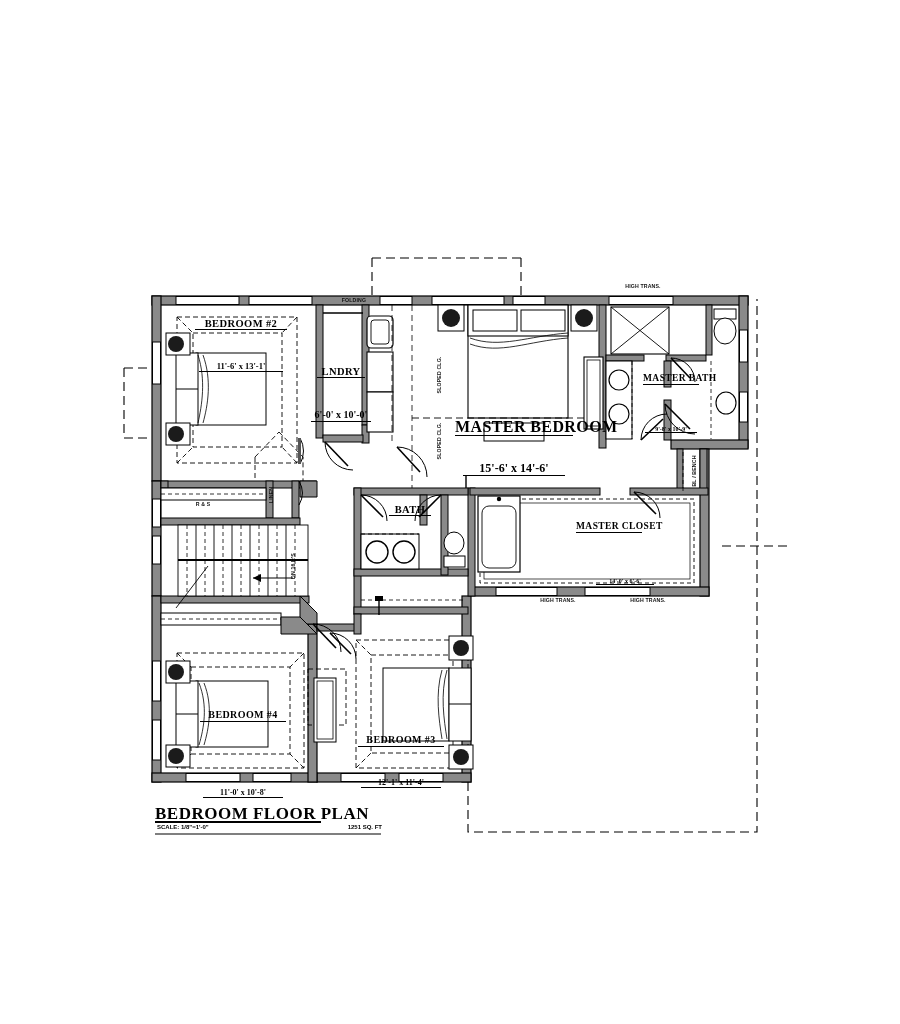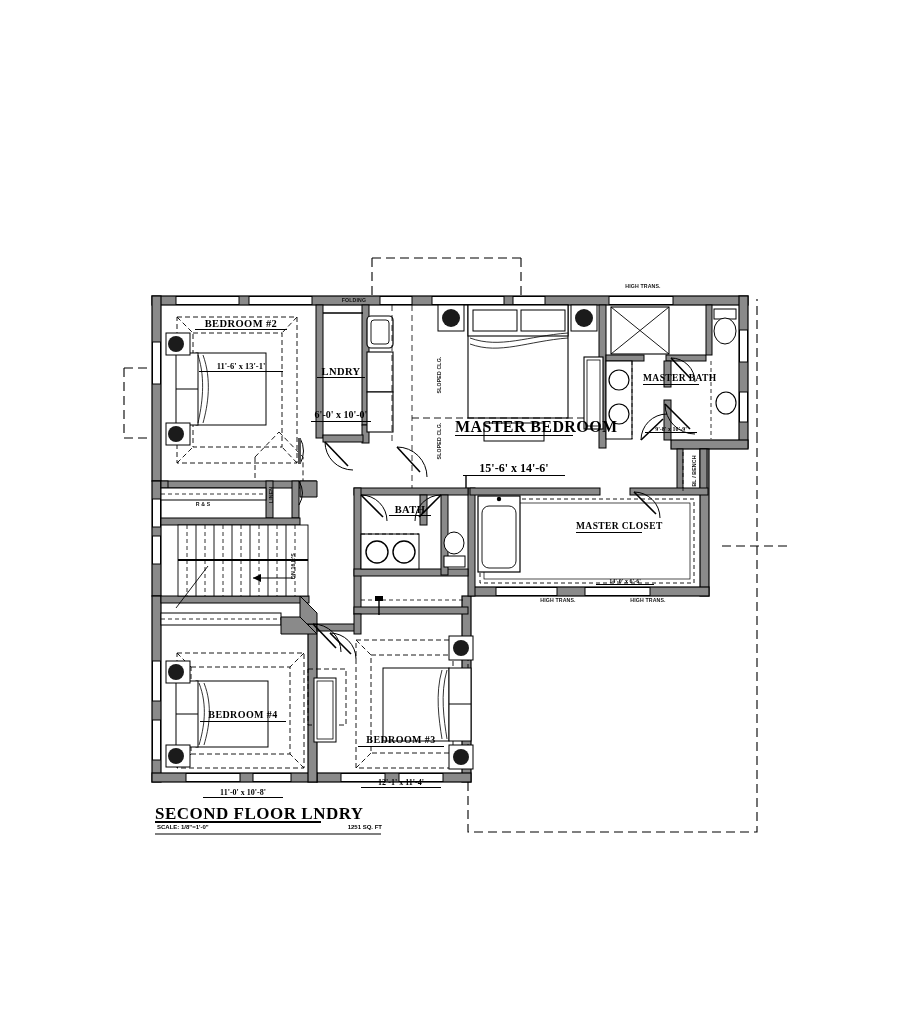--- a/index.html
+++ b/index.html
@@ -387,15 +387,15 @@
 
 <div class="lbl tiny vert" style="left:418px;top:372px;width:44px;transform:rotate(-90deg);line-height:1.15;">SLOPED CLG.</div>
 <div class="lbl tiny vert" style="left:418px;top:438px;width:44px;transform:rotate(-90deg);line-height:1.15;">SLOPED CLG.</div>
 
 <div class="lbl tiny vert" style="left:670px;top:468px;width:48px;transform:rotate(-90deg);">BL / BENCH</div>
 
 <div class="lbl tiny" style="left:615px;top:283px;width:56px;">HIGH TRANS.</div>
 <div class="lbl tiny" style="left:530px;top:597px;width:56px;">HIGH TRANS.</div>
 <div class="lbl tiny" style="left:620px;top:597px;width:56px;">HIGH TRANS.</div>
 
-<div class="lbl title" style="left:155px;top:804px;width:200px;text-align:left;font-size:17px;letter-spacing:.5px;">SECOND FLOOR LNDRY</div>
+<div class="lbl title" style="left:155px;top:804px;width:200px;text-align:left;font-size:17px;letter-spacing:.5px;">BEDROOM FLOOR PLAN</div>
 <div class="lbl sub" style="left:157px;top:824px;width:130px;text-align:left;">SCALE: 1/8"=1'-0"</div>
 <div class="lbl sub" style="left:300px;top:824px;width:82px;text-align:right;">1251 SQ. FT</div>
 
 </body></html>

